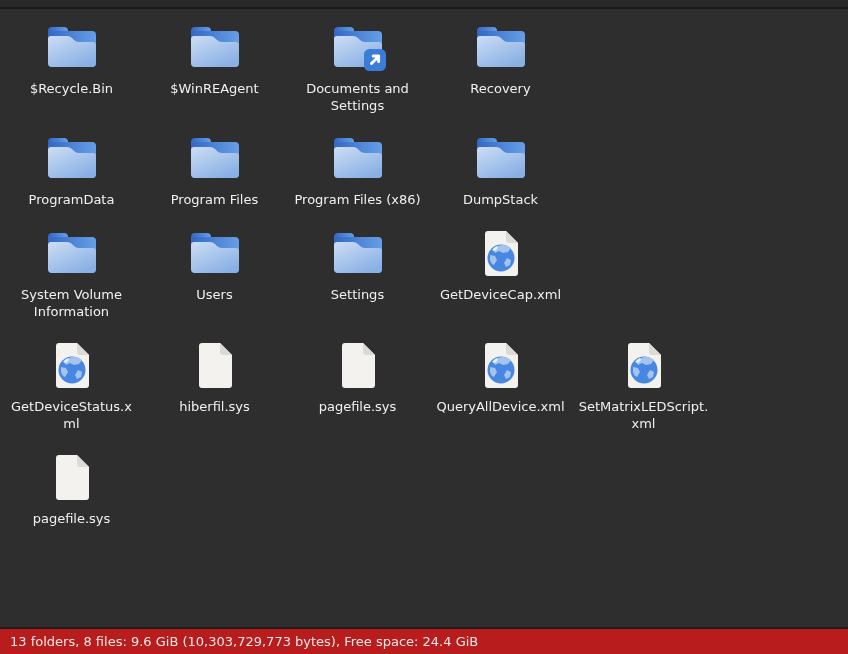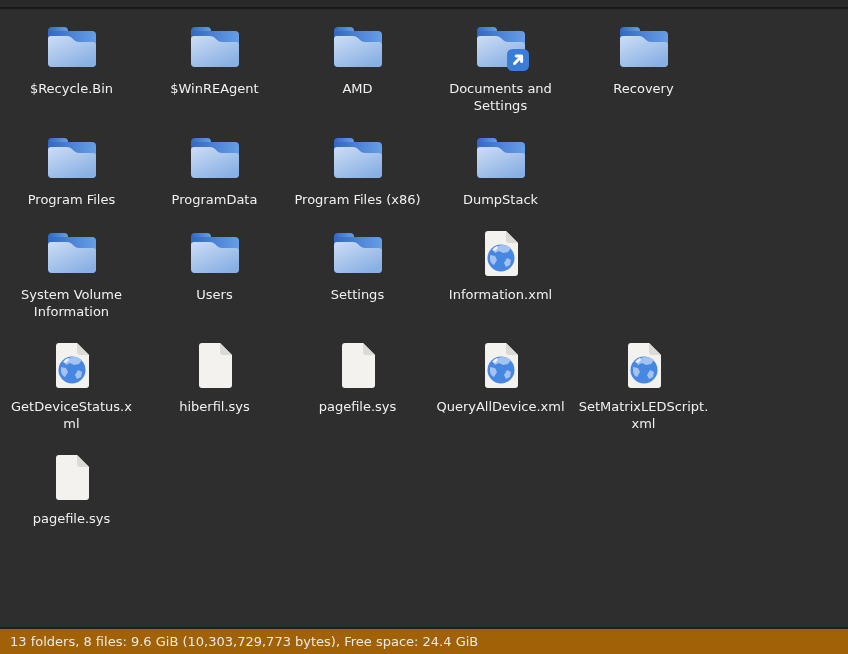--- a/index.html
+++ b/index.html
@@ -32,21 +32,21 @@
   .icon-file{width:48px;height:48px;display:block;}
   .label{
     margin-top:10px;
     font-size:13px;line-height:16.5px;color:#f1f1f1;
     text-align:center;white-space:pre-line;
     max-width:140px;
     word-wrap:break-word;
   }
   .statusbar{
     position:absolute;left:0;bottom:0;width:848px;height:27px;
-    background:#a16207;border-top:2px solid #1e1e1e;
+    background:#b91c1c;border-top:2px solid #1e1e1e;
     box-sizing:border-box;
     display:flex;align-items:center;
     padding-left:10px;
     color:#e9e9e9;font-size:13px;
   }
   .defs-holder{position:absolute;width:0;height:0;overflow:hidden;}
 </style>
 </head>
 <body>
 
@@ -104,28 +104,20 @@
       <div class="icn">
           <svg class="icon-folder">
             <use href="#sym-folder"></use>
           </svg>
         </div>
       <div class="label">$WinREAgent</div>
     </div>
     <div class="cell">
       <div class="icn">
           <svg class="icon-folder">
-            <use href="#sym-folder"></use>
-          </svg>
-        </div>
-      <div class="label">AMD</div>
-    </div>
-    <div class="cell">
-      <div class="icn">
-          <svg class="icon-folder">
             <use href="#sym-folder-shortcut"></use>
           </svg>
         </div>
       <div class="label">Documents and
 Settings</div>
     </div>
     <div class="cell">
       <div class="icn">
           <svg class="icon-folder">
             <use href="#sym-folder"></use>
@@ -135,29 +127,29 @@
     </div>
   </div>
 
   <div class="row row-2">
     <div class="cell">
       <div class="icn">
           <svg class="icon-folder">
             <use href="#sym-folder"></use>
           </svg>
         </div>
+      <div class="label">ProgramData</div>
+    </div>
+    <div class="cell">
+      <div class="icn">
+          <svg class="icon-folder">
+            <use href="#sym-folder"></use>
+          </svg>
+        </div>
       <div class="label">Program Files</div>
-    </div>
-    <div class="cell">
-      <div class="icn">
-          <svg class="icon-folder">
-            <use href="#sym-folder"></use>
-          </svg>
-        </div>
-      <div class="label">ProgramData</div>
     </div>
     <div class="cell">
       <div class="icn">
           <svg class="icon-folder">
             <use href="#sym-folder"></use>
           </svg>
         </div>
       <div class="label">Program Files (x86)</div>
     </div>
     <div class="cell">
@@ -195,21 +187,21 @@
           </svg>
         </div>
       <div class="label">Settings</div>
     </div>
     <div class="cell">
       <div class="icn">
           <svg class="icon-file">
             <use href="#sym-xml"></use>
           </svg>
         </div>
-      <div class="label">Information.xml</div>
+      <div class="label">GetDeviceCap.xml</div>
     </div>
   </div>
 
   <div class="row row-4">
     <div class="cell">
       <div class="icn">
           <svg class="icon-file">
             <use href="#sym-xml"></use>
           </svg>
         </div>

